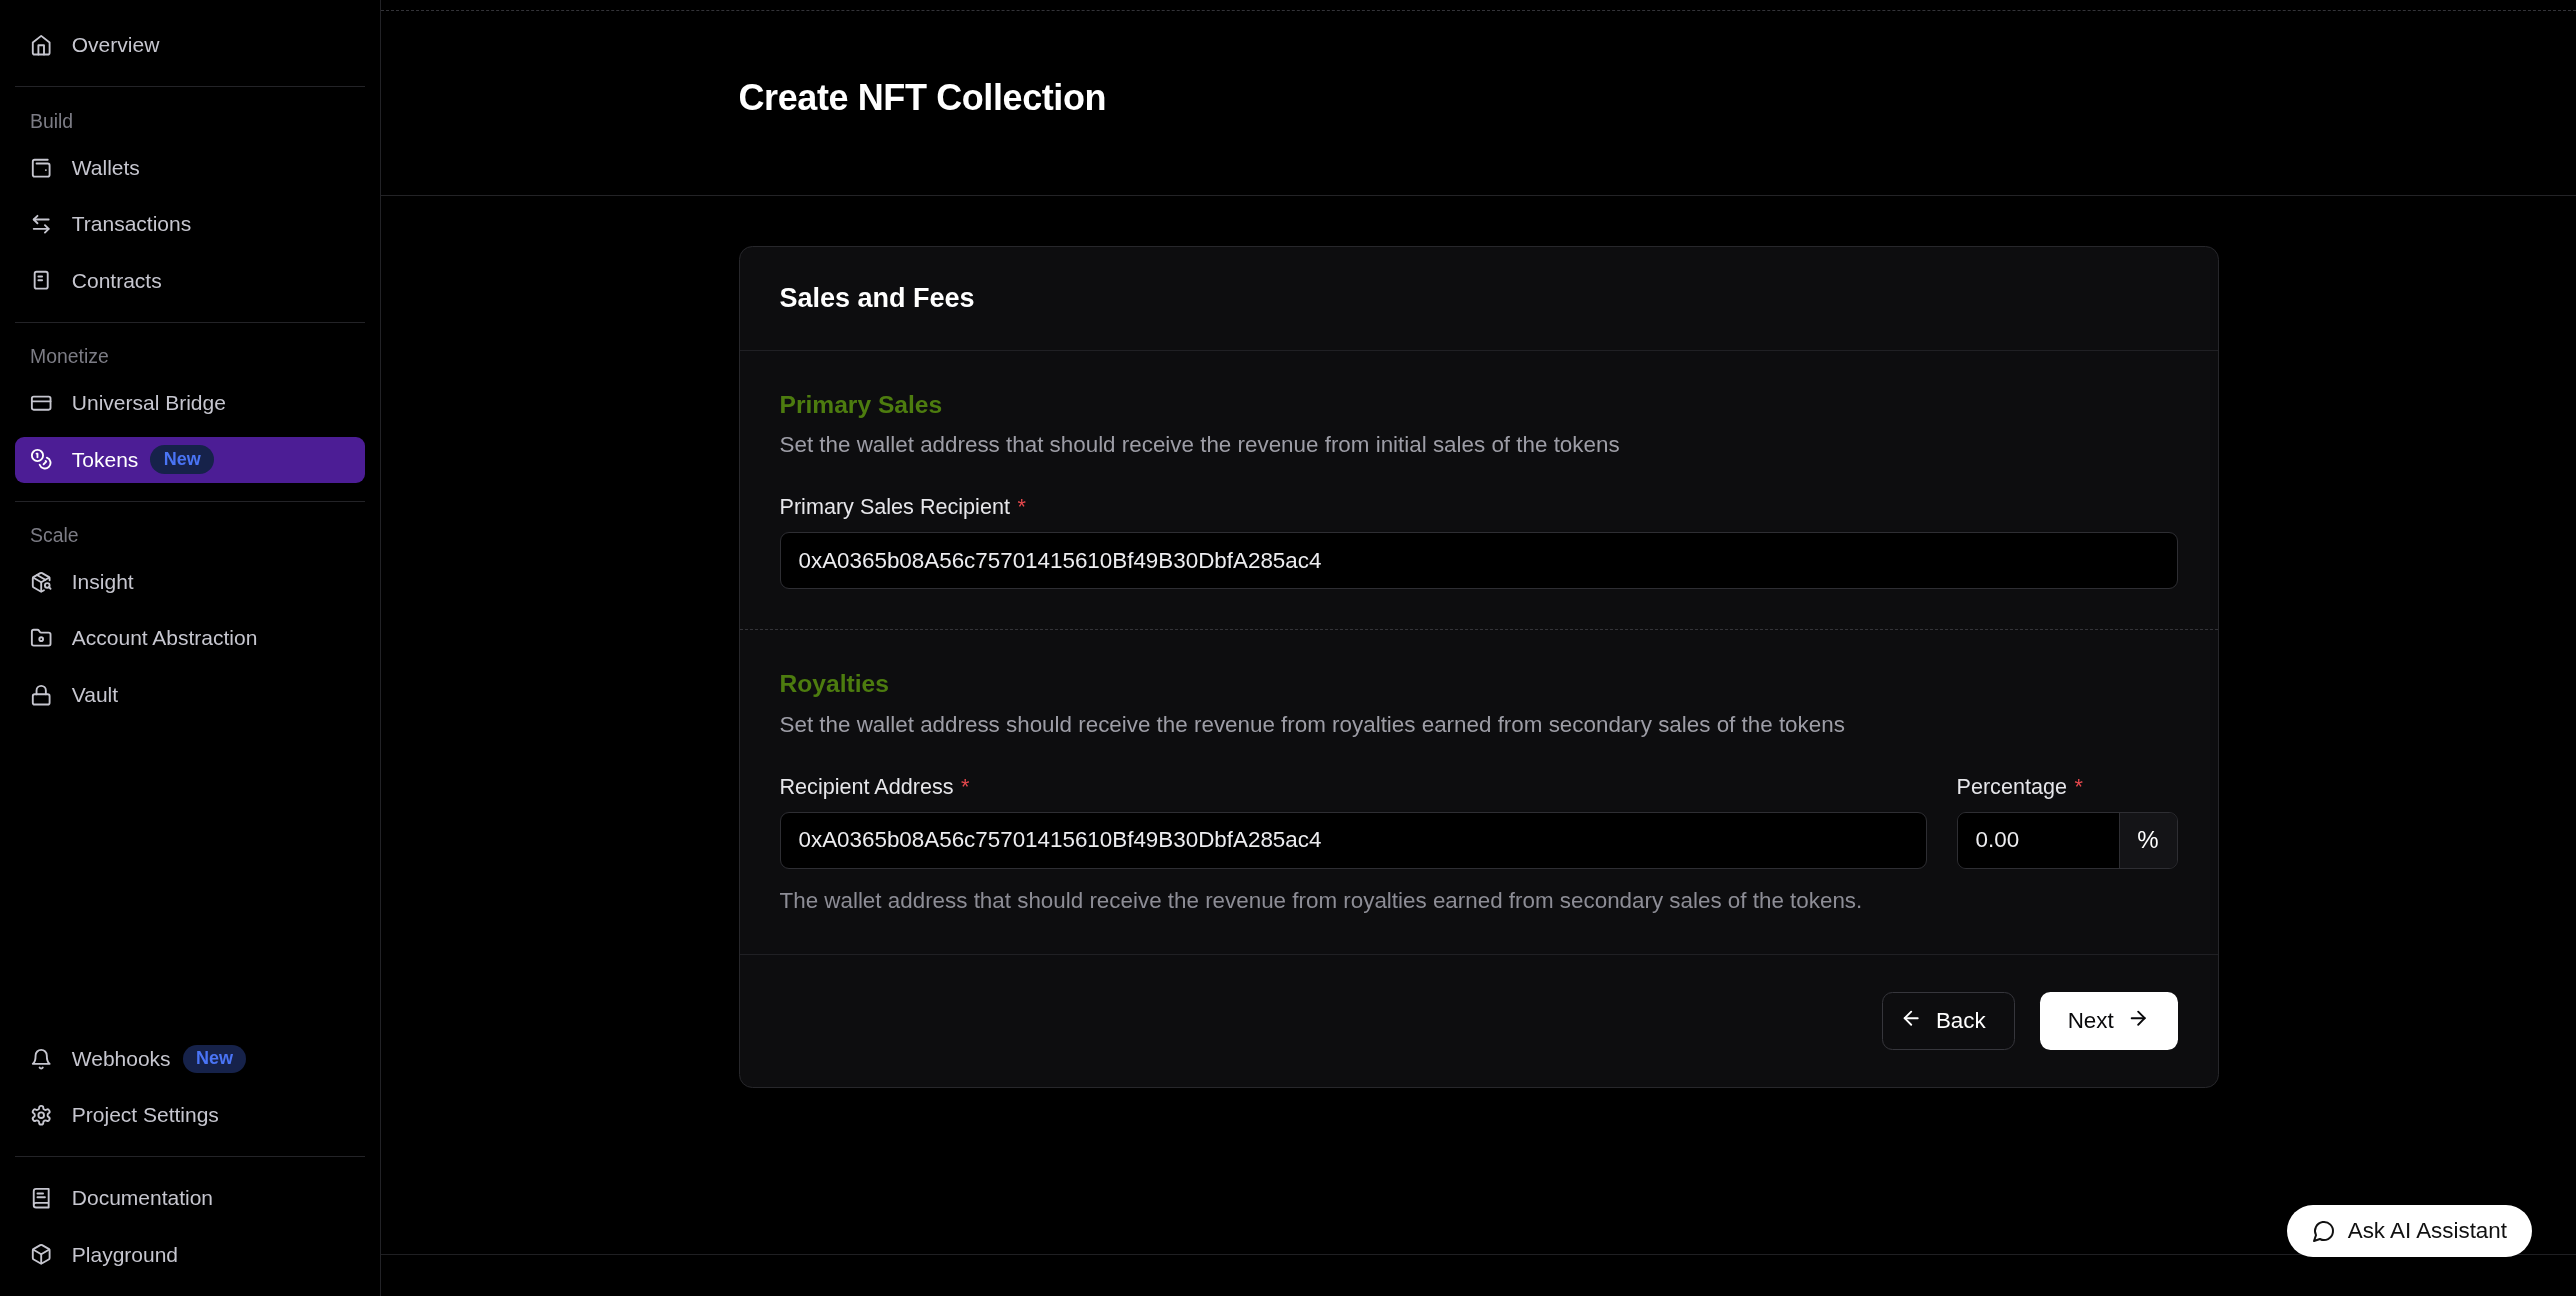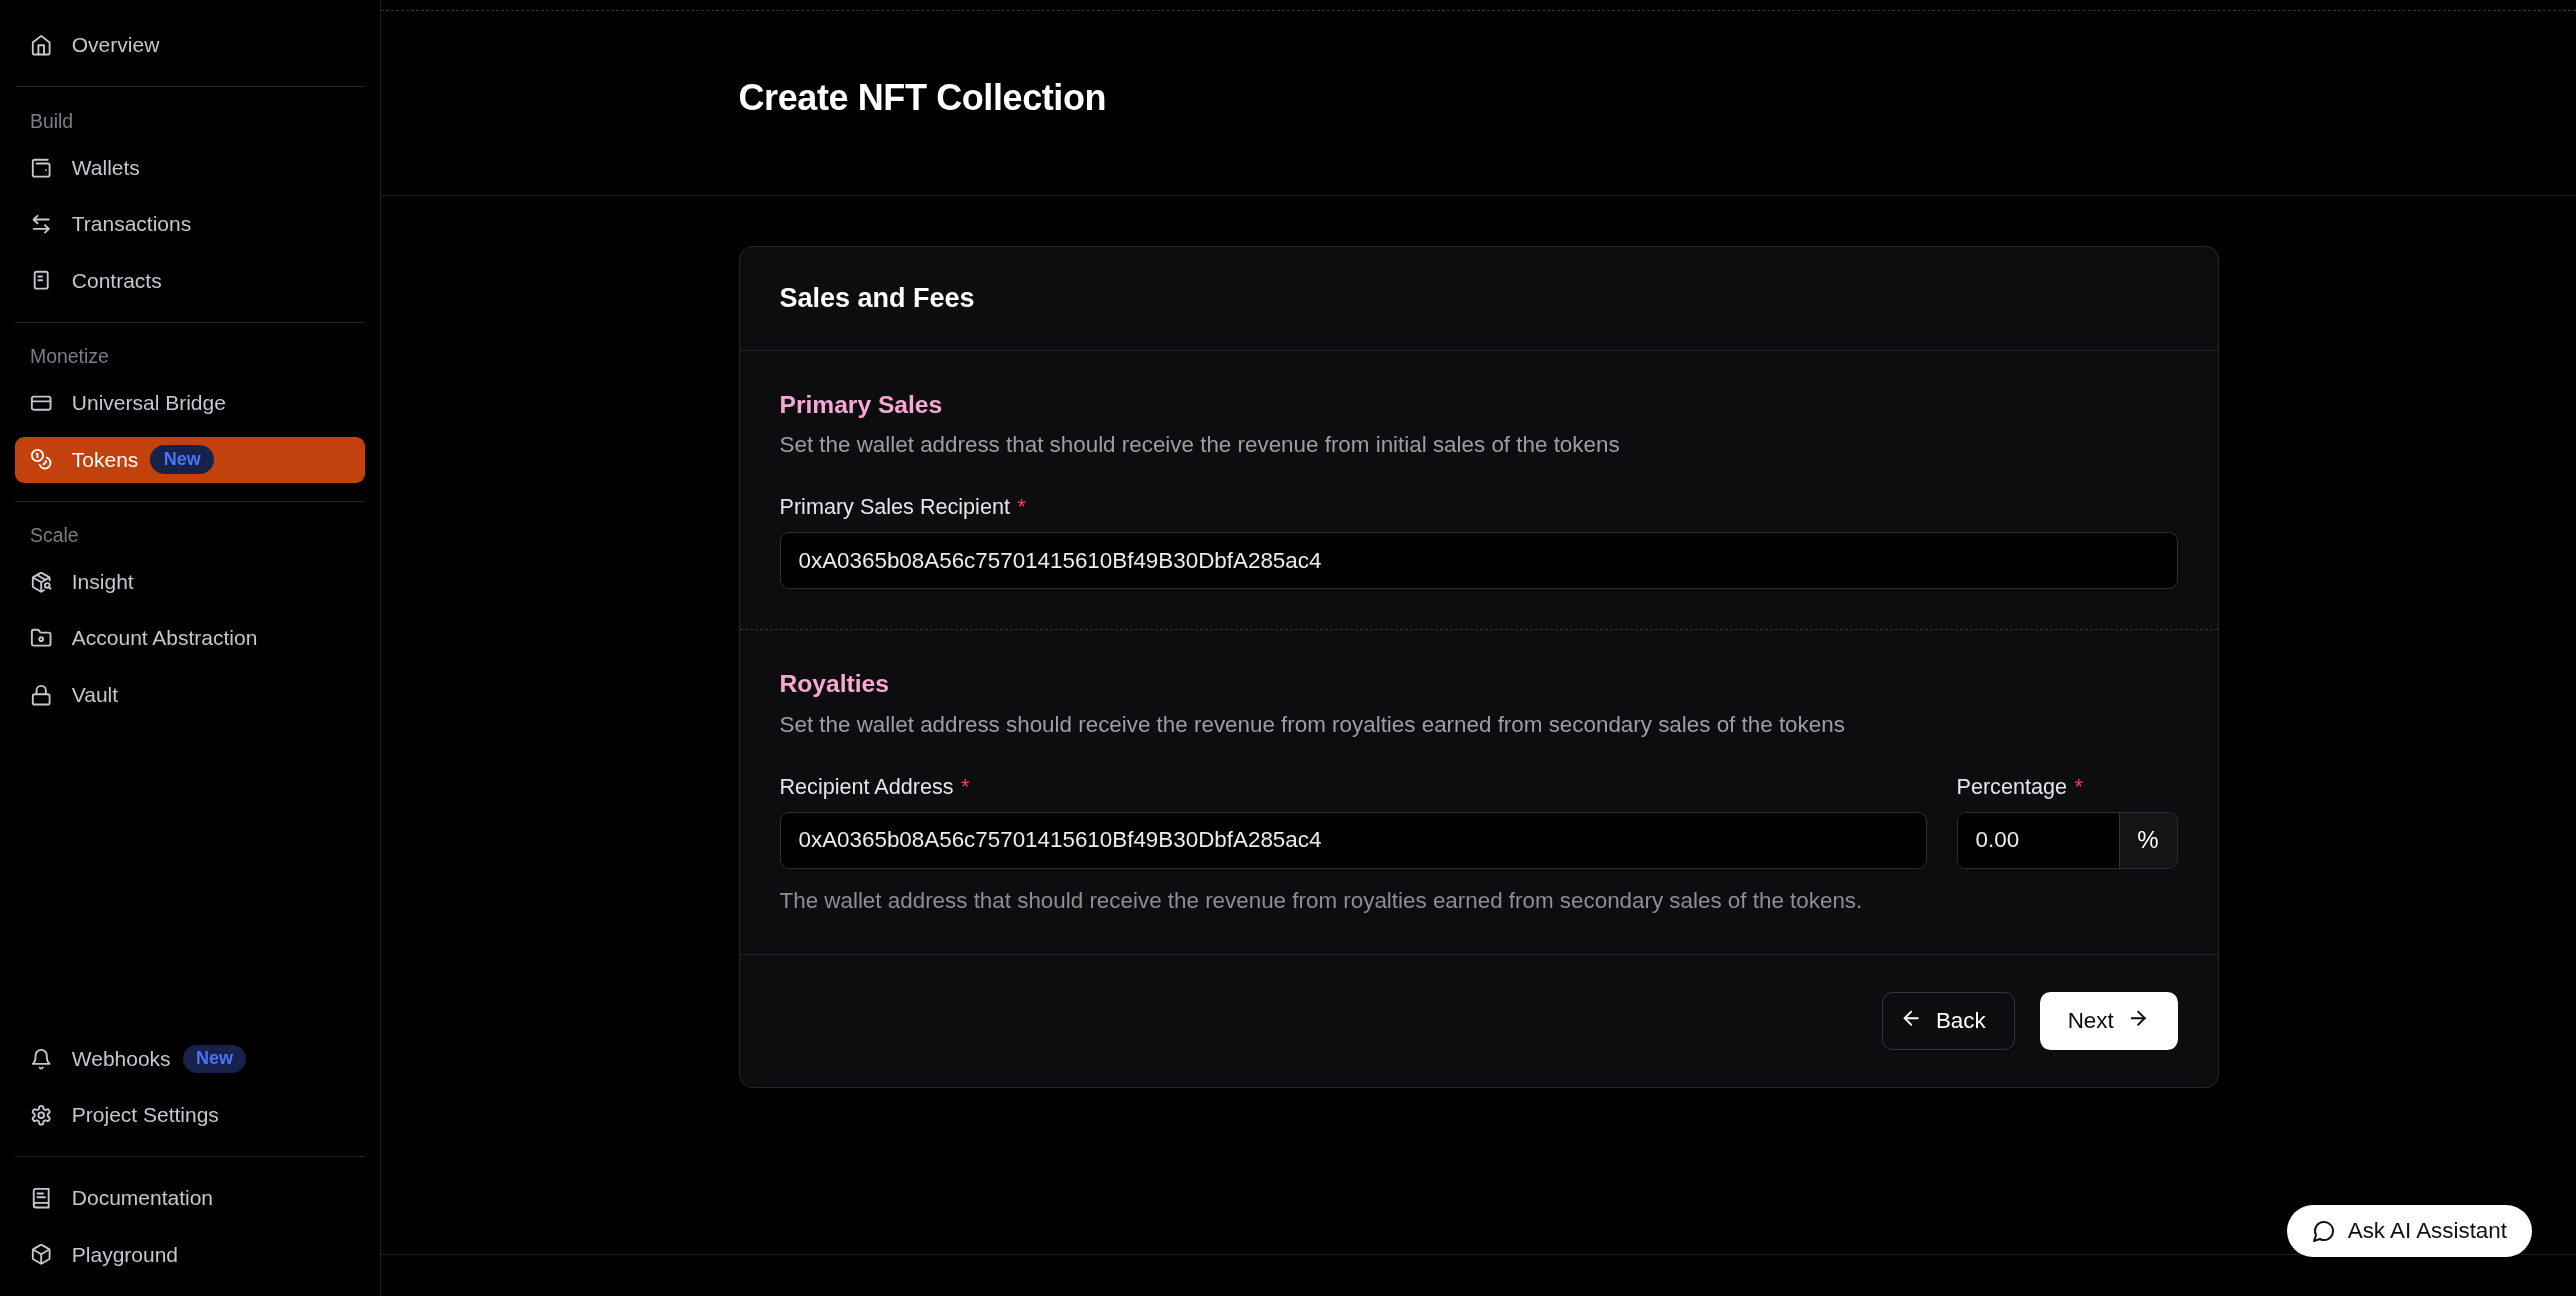--- a/index.html
+++ b/index.html
@@ -20,21 +20,21 @@
     display:flex; flex-direction:column;
     flex:none;
   }
   .nav-item {
     display:flex; align-items:center;
     height:46px; padding:0 15px; border-radius:9px;
     color:#c6c6cf; font-size:21px;
     cursor:pointer; flex:none;
   }
   .nav-item + .nav-item { margin-top:10.4px; }
-  .nav-item.active { background:#c2410c; color:#ffffff; }
+  .nav-item.active { background:#4c1d95; color:#ffffff; }
   .nicon { display:inline-flex; width:22.4px; height:22.4px; margin-right:19.4px; flex:none; }
   .nicon svg { width:22.4px; height:22.4px; stroke:currentColor; fill:none; stroke-width:2; stroke-linecap:round; stroke-linejoin:round; }
   .nav-divider { border:none; border-top:1.5px solid #232327; margin:18px 0; }
   .nav-section-label { font-size:19.4px; color:#7c7c85; padding:4.5px 15px 12px 15px; }
   .badge-new {
     margin-left:12px; padding:3.7px 13.4px; border-radius:745px;
     background:#16224a; color:#4a74f5; font-size:18px; font-weight:700;
   }
   .sidebar-spacer { flex:1 1 auto; }
 
@@ -53,21 +53,21 @@
   .card {
     background:#0d0d0f;
     border:1.5px solid #27272b;
     border-radius:13.4px;
     overflow:hidden;
   }
   .card-header { padding:36px 40px; border-bottom:1.5px solid #202024; }
   .card-title { font-size:27px; font-weight:600; color:#fff; }
 
   .card-section { padding:40px; }
-  .section-heading { font-size:24.6px; font-weight:600; color:#f9a8d4; }
+  .section-heading { font-size:24.6px; font-weight:600; color:#4d7c0f; }
   .section-desc { font-size:22.4px; color:#9d9da6; margin-top:13.4px; }
   .dashed-divider { border:none; border-top:1.5px dashed #333338; }
 
   .field-label { font-size:21.6px; color:#e6e6ea; margin-top:36px; margin-bottom:12px; display:flex; align-items:center; }
   .req { color:#e5484d; margin-left:7.5px; font-size:21.6px; }
   .text-input {
     width:100%; height:57px;
     background:#000; border:1.5px solid #2e2e33; border-radius:9px;
     color:#ededf0; font-size:22.4px; padding:0 18px;
     font-family:"Liberation Sans","DejaVu Sans",sans-serif;

